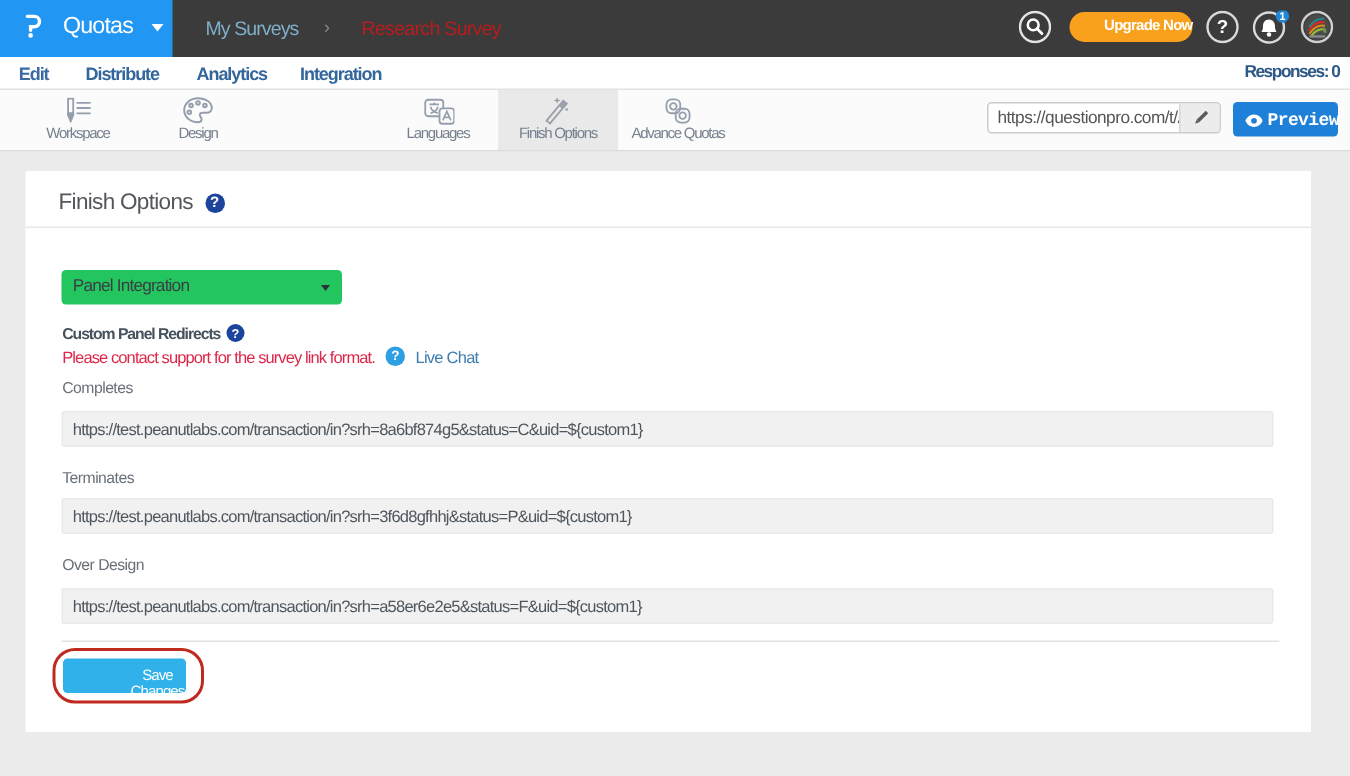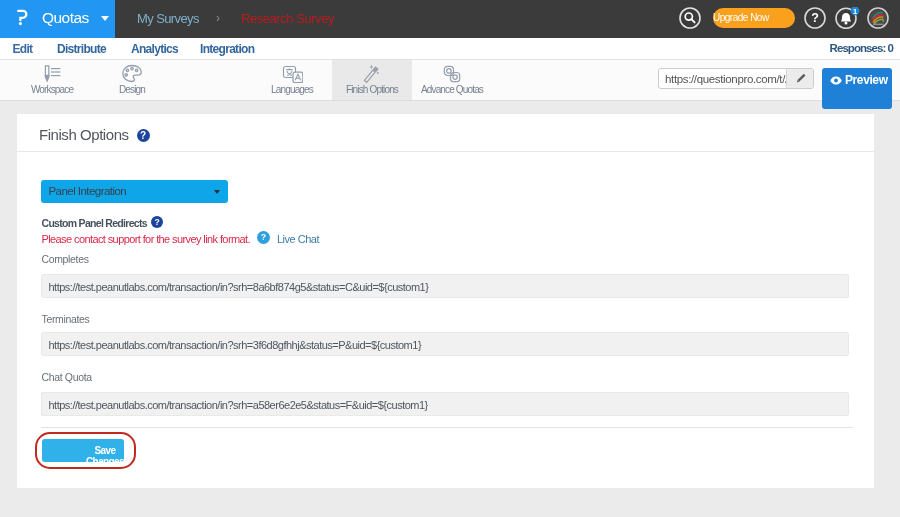--- a/index.html
+++ b/index.html
@@ -22,46 +22,46 @@
 
 #toolbar { left:0; top:60px; width:900px; height:40.5px; background:#fbfbfb; border-bottom:1px solid #dcdcdc; }
 #activetab { left:332px; top:60px; width:80px; height:39.5px; background:#e9e9e9; }
 .titem { position:absolute; top:60px; width:80px; height:39px; text-align:center; }
 .ticon { position:absolute; left:50%; transform:translateX(-50%); top:4px; }
 .tlabel { position:absolute; top:24px; width:100%; text-align:center; font-size:10px; letter-spacing:-0.85px; color:#76808f; }
 
 #urlbox { left:658px; top:68px; width:156px; height:21px; background:#fff; border:1px solid #ccc; border-radius:3px; overflow:hidden; }
 #urltext { position:absolute; left:6px; top:3.5px; font-size:11.5px; letter-spacing:-0.35px; color:#555; white-space:nowrap; }
 #pencilbox { position:absolute; right:0; top:0; width:27px; height:19px; background:#ececec; border-left:1px solid #d8d8d8; }
-#preview { left:822px; top:68px; width:70px; height:41px; background:#1f80d7; border-radius:3px; color:#fff; text-align:center; }
+#preview { left:822px; top:68px; width:70px; height:23px; background:#1f80d7; border-radius:3px; color:#fff; text-align:center;font-family:Liberation Mono, monospace; }
 #prevtext { position:absolute; left:23px; top:5px; font-size:12px; font-weight:bold; letter-spacing:-0.4px; }
 
 #card { left:17px; top:114px; width:857px; height:374px; background:#fff; }
 #title { left:39px; top:126px; font-size:15px; letter-spacing:-0.45px; color:#53575c; }
 .qbadge { position:absolute; border-radius:50%; background:#1d449c; color:#fff; font-weight:bold; text-align:center; }
 #qb1 { left:136.5px; top:129px; width:13px; height:13px; font-size:10px; line-height:13.5px; }
 #divider1 { left:17px; top:151px; width:857px; height:1px; background:#e8e8e8; }
-#dropdown { left:41px; top:180px; width:187px; height:23px; background:#0ea5e9; border-radius:3px; }
+#dropdown { left:41px; top:180px; width:187px; height:23px; background:#22c55e; border-radius:3px; }
 #ddtext { position:absolute; left:7.5px; top:4.5px; font-size:11.5px; letter-spacing:-0.55px; color:#3a3f45; }
 #ddcaret { position:absolute; left:173px; top:9.5px; width:0; height:0; border-left:3.5px solid transparent; border-right:3.5px solid transparent; border-top:4px solid #2c3138; }
 #cpr { left:41.5px; top:216.5px; font-size:10.5px; font-weight:bold; letter-spacing:-0.7px; color:#45525e; }
 #qb2 { left:151px; top:216px; width:12px; height:12px; font-size:8.5px; line-height:12px; }
 #redline { left:41.5px; top:232.5px; font-size:11px; letter-spacing:-0.6px; color:#dd2749; }
 #qb3 { left:257px; top:231px; width:13px; height:13px; font-size:9px; line-height:13px; background:#2e9fe0; }
 #livechat { left:277px; top:232.5px; font-size:11px; letter-spacing:-0.5px; color:#3e7cae; }
 .flabel { position:absolute; left:41.5px; font-size:10.5px; letter-spacing:-0.35px; color:#68707a; }
 .finput { position:absolute; left:41px; width:808px; height:24px; background:#f1f1f1; border:1px solid #e9e9e9; border-radius:2px; }
 .finput span { position:absolute; left:6.5px; top:5.5px; font-size:11px; letter-spacing:-0.5px; color:#4e565e; white-space:nowrap; }
 #lab1 { top:253px;text-align:right; } #inp1 { top:274px; }
 #lab2 { top:313px; } #inp2 { top:332px; }
 #lab3 { top:371px; } #inp3 { top:392px; }
 #divider2 { left:41px; top:427px; width:812px; height:1px; background:#e2e2e2; }
 #redbox { left:34.5px; top:431.5px; width:101px; height:37.5px; border:2.6px solid #c02a1e; border-radius:15px; }
 #savebtn { left:42px; top:439px; width:82px; height:23px; background:#30b1e9; border-radius:3px; color:#fff; text-align:center; }
-#savetext { position:absolute; width:100%; top:5.5px; font-size:10px; font-weight:bold; letter-spacing:-0.6px;padding-left:44px; }
+#savetext { position:absolute; width:100%; top:5.5px; font-size:10px; font-weight:normal; letter-spacing:-0.6px;padding-left:44px; }
 </style>
 </head>
 <body>
 <div id="stage">
   <div class="abs" id="topbar"></div>
   <div class="abs" id="logoblk"></div>
   <svg class="abs" style="left:16px;top:7.5px" width="12" height="18" viewBox="0 0 12 18">
     <path d="M2.2 2.9 H6.9 A3.45 3.45 0 0 1 6.9 9.8 H4.4 V12.2" fill="none" stroke="#fff" stroke-width="2.3" stroke-linecap="round"></path>
     <circle cx="4.4" cy="15.6" r="1.55" fill="#fff"></circle>
   </svg>
@@ -69,21 +69,21 @@
   <div class="abs" id="caret1"></div>
   <div class="abs" id="mysurv">My Surveys</div>
   <div class="abs" id="bcsep">›</div>
   <div class="abs" id="ressurv">Research Survey</div>
   <svg class="abs" style="left:679px;top:7px" width="22" height="22" viewBox="0 0 22 22">
     <circle cx="11" cy="11" r="10" fill="none" stroke="#e3e3e3" stroke-width="1.6"></circle>
     <circle cx="9.8" cy="9.6" r="3.6" fill="none" stroke="#fff" stroke-width="1.7"></circle>
     <line x1="12.4" y1="12.2" x2="15.6" y2="15.4" stroke="#fff" stroke-width="1.9" stroke-linecap="round"></line>
   </svg>
   <div class="abs" style="left:713px;top:8px;width:82px;height:20px;border-radius:10px;background:#f9a11c;">
-    <div style="position:absolute;width:100%;top:4px;text-align:left;font-size:10px;font-weight:normal;letter-spacing:-0.5px;color:#fff;">Upgrade Now</div>
+    <div style="position:absolute;width:100%;top:4px;text-align:right;font-size:10px;font-weight:bold;letter-spacing:-0.5px;color:#fff;">Upgrade Now</div>
   </div>
   <svg class="abs" style="left:804px;top:7px" width="22" height="22" viewBox="0 0 22 22">
     <circle cx="11" cy="11" r="10" fill="none" stroke="#d9d9d9" stroke-width="1.6"></circle>
     <text x="11" y="15.2" font-size="12.5" font-weight="bold" fill="#fff" text-anchor="middle" font-family="Liberation Sans, sans-serif">?</text>
   </svg>
   <svg class="abs" style="left:835px;top:7px" width="26" height="24" viewBox="0 0 26 24">
     <circle cx="11" cy="11.3" r="10" fill="none" stroke="#d9d9d9" stroke-width="1.6"></circle>
     <g transform="translate(0.55,1.1) scale(0.95)">
       <path d="M11 5.2 C8.2 5.2 6.8 7.3 6.8 9.6 C6.8 13 5.6 14 5.6 14 H16.4 C16.4 14 15.2 13 15.2 9.6 C15.2 7.3 13.8 5.2 11 5.2 Z" fill="#fff"></path>
       <circle cx="11" cy="15.7" r="1.6" fill="#fff"></circle>
@@ -202,21 +202,21 @@
   <div class="qbadge" id="qb3">?</div>
   <div class="abs" id="livechat">Live Chat</div>
   <div class="flabel" id="lab1">Completes</div>
   <div class="finput" id="inp1">
       <span>https://test.peanutlabs.com/transaction/in?srh=8a6bf874g5&amp;status=C&amp;uid=${custom1}</span>
     </div>
   <div class="flabel" id="lab2">Terminates</div>
   <div class="finput" id="inp2">
       <span>https://test.peanutlabs.com/transaction/in?srh=3f6d8gfhhj&amp;status=P&amp;uid=${custom1}</span>
     </div>
-  <div class="flabel" id="lab3">Chat Quota</div>
+  <div class="flabel" id="lab3">Over Design</div>
   <div class="finput" id="inp3">
       <span>https://test.peanutlabs.com/transaction/in?srh=a58er6e2e5&amp;status=F&amp;uid=${custom1}</span>
     </div>
   <div class="abs" id="divider2"></div>
   <div class="abs" id="redbox"></div>
   <div class="abs" id="savebtn">
       <div id="savetext">Save Changes</div>
     </div>
 </div>
 

